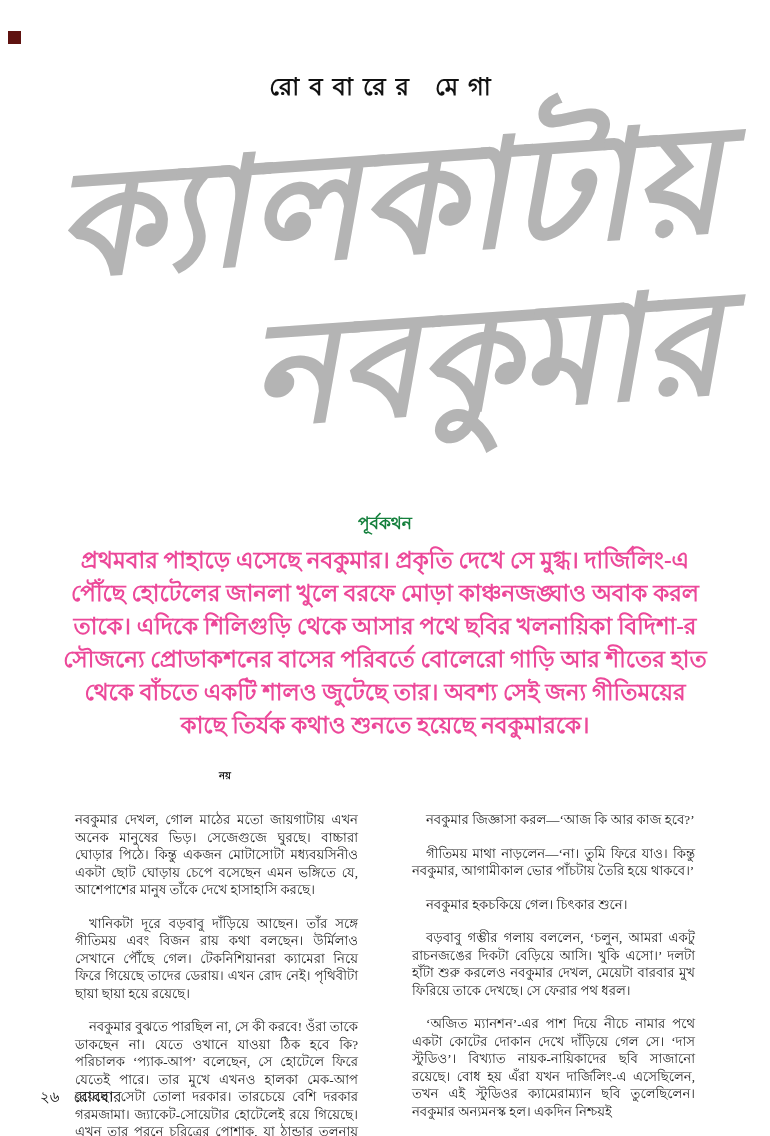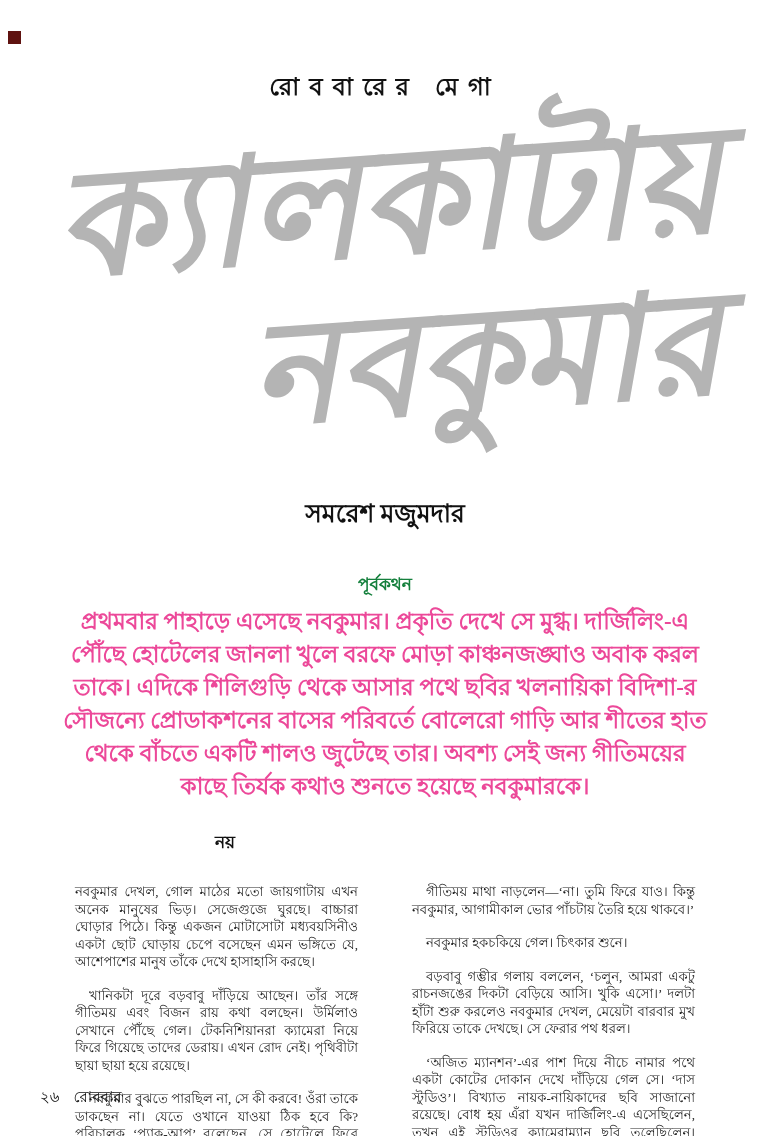--- a/index.html
+++ b/index.html
@@ -81,21 +81,21 @@
     text-align: center;
     font-size: 23px;
     line-height: 33px;
     font-weight: bold;
     color: #ec4899;
   }
   .chapter {
     width: 310px;
     margin: 26px 0 0 70px;
     text-align: center;
-    font-size: 17px;
+    font-size: 10px;
     font-weight: bold;
     color: #111111;
   }
   .columns {
     display: flex;
     gap: 22px;
     width: 652px;
     margin: 10px auto 0 auto;
   }
   .col {
@@ -128,35 +128,35 @@
 
   <div class="reg-mark"></div>
 
   <div class="kicker">রোববারের মেগা</div>
 
   <div class="title-block">
     <div class="title-line l1">ক্যালকাটায়</div>
     <div class="title-line l2">নবকুমার</div>
   </div>
 
-  <div class="author">সমরেশ মজুমদার</div>
 
   <div class="preface-label">পূর্বকথন</div>
 
   <div class="preface">প্রথমবার পাহাড়ে এসেছে নবকুমার। প্রকৃতি দেখে সে মুগ্ধ। দার্জিলিং-এ পৌঁছে হোটেলের জানলা খুলে বরফে মোড়া কাঞ্চনজঙ্ঘাও অবাক করল তাকে। এদিকে শিলিগুড়ি থেকে আসার পথে ছবির খলনায়িকা বিদিশা-র সৌজন্যে প্রোডাকশনের বাসের পরিবর্তে বোলেরো গাড়ি আর শীতের হাত থেকে বাঁচতে একটি শালও জুটেছে তার। অবশ্য সেই জন্য গীতিময়ের কাছে তির্যক কথাও শুনতে হয়েছে নবকুমারকে।</div>
 
   <div class="chapter">নয়</div>
 
   <div class="columns">
     <div class="col">
       <p class="first">নবকুমার দেখল, গোল মাঠের মতো জায়গাটায় এখন অনেক মানুষের ভিড়। সেজেগুজে ঘুরছে। বাচ্চারা ঘোড়ার পিঠে। কিন্তু একজন মোটাসোটা মধ্যবয়সিনীও একটা ছোট ঘোড়ায় চেপে বসেছেন এমন ভঙ্গিতে যে, আশেপাশের মানুষ তাঁকে দেখে হাসাহাসি করছে।</p>
       <p>খানিকটা দূরে বড়বাবু দাঁড়িয়ে আছেন। তাঁর সঙ্গে গীতিময় এবং বিজন রায় কথা বলছেন। উর্মিলাও সেখানে পৌঁছে গেল। টেকনিশিয়ানরা ক্যামেরা নিয়ে ফিরে গিয়েছে তাদের ডেরায়। এখন রোদ নেই। পৃথিবীটা ছায়া ছায়া হয়ে রয়েছে।</p>
       <p>নবকুমার বুঝতে পারছিল না, সে কী করবে! ওঁরা তাকে ডাকছেন না। যেতে ওখানে যাওয়া ঠিক হবে কি? পরিচালক ‘প্যাক-আপ’ বলেছেন, সে হোটেলে ফিরে যেতেই পারে। তার মুখে এখনও হালকা মেক-আপ রয়েছে। সেটা তোলা দরকার। তারচেয়ে বেশি দরকার গরমজামা। জ্যাকেট-সোয়েটার হোটেলেই রয়ে গিয়েছে। এখন তার পরনে চরিত্রের পোশাক, যা ঠান্ডার তুলনায় কিছু নয়। কিন্তু তার খারাপ লাগছিল। বড়বাবু তার সঙ্গে কথা বলছেন না। উনি যা যা আদেশ করেছেন, তার</p>
     </div>
     <div class="col">
+      <p>নবকুমার জিজ্ঞাসা করল—‘আজ কি আর কাজ হবে?’</p>
       <p>গীতিময় মাথা নাড়লেন—‘না। তুমি ফিরে যাও। কিন্তু নবকুমার, আগামীকাল ভোর পাঁচটায় তৈরি হয়ে থাকবে।’</p>
       <p>নবকুমার হকচকিয়ে গেল। চিৎকার শুনে।</p>
       <p>বড়বাবু গম্ভীর গলায় বললেন, ‘চলুন, আমরা একটু রাচনজঙের দিকটা বেড়িয়ে আসি। খুকি এসো।’ দলটা হাঁটা শুরু করলেও নবকুমার দেখল, মেয়েটা বারবার মুখ ফিরিয়ে তাকে দেখছে। সে ফেরার পথ ধরল।</p>
       <p>‘অজিত ম্যানশন’-এর পাশ দিয়ে নীচে নামার পথে একটা কোটের দোকান দেখে দাঁড়িয়ে গেল সে। ‘দাস স্টুডিও’। বিখ্যাত নায়ক-নায়িকাদের ছবি সাজানো রয়েছে। বোধ হয় এঁরা যখন দার্জিলিং-এ এসেছিলেন, তখন এই স্টুডিওর ক্যামেরাম্যান ছবি তুলেছিলেন। নবকুমার অন্যমনস্ক হল। একদিন নিশ্চয়ই</p>
     </div>
   </div>
 
   <div class="footer">
     <span class="pgnum">২৬</span><span>রোববার</span>
   </div>

